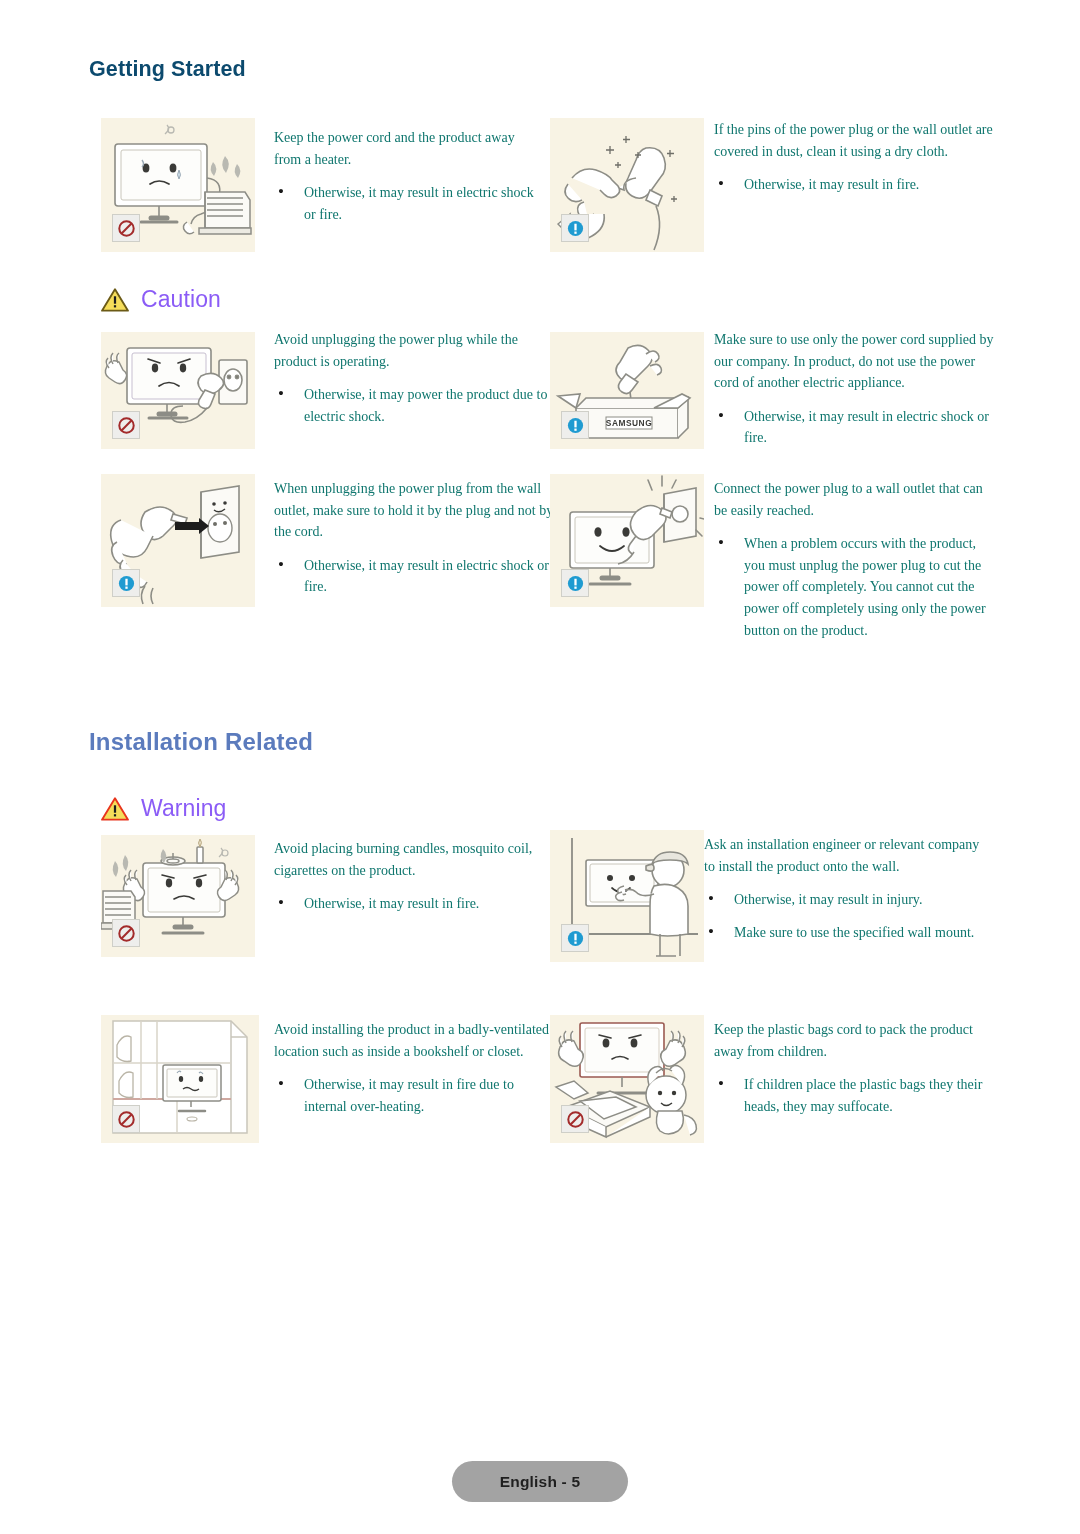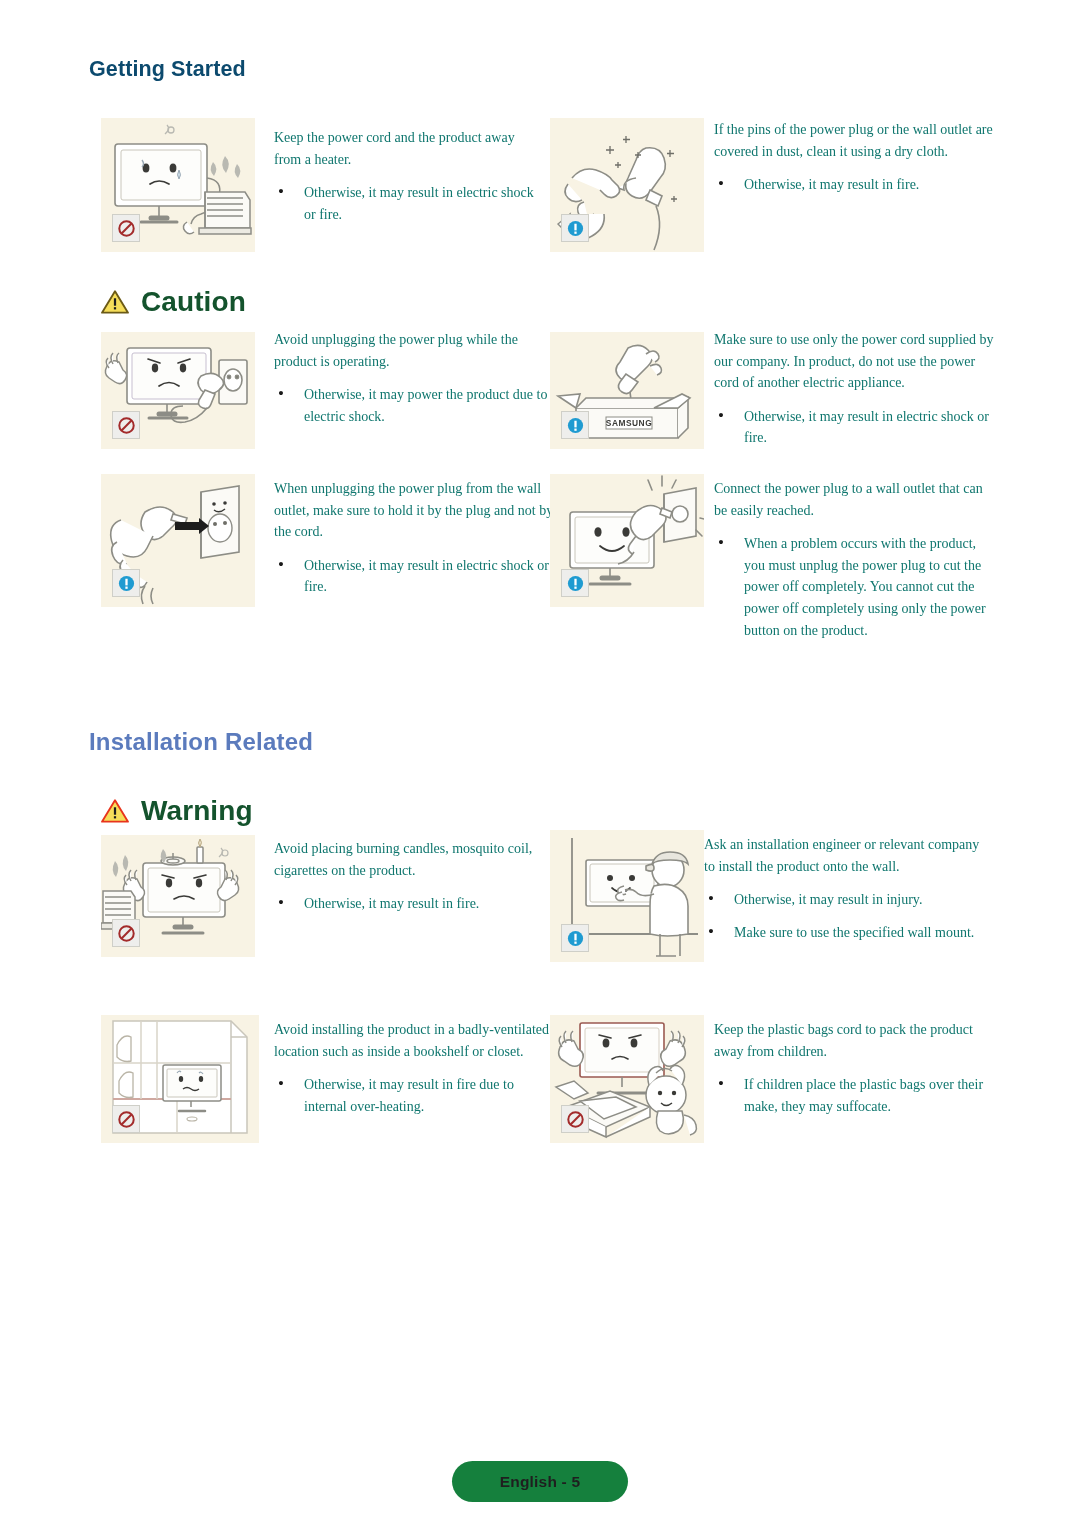--- a/index.html
+++ b/index.html
@@ -44,23 +44,23 @@
   }
 
   .alert-head {
     position: absolute;
     left: 100px;
     display: flex;
     align-items: center;
     gap: 11px;
   }
   .alert-head .label {
-    font-size: 28px;
-    font-weight: bold;
-    color: #14532d;
+    font-size: 23px;
+    font-weight: normal;
+    color: #8b5cf6;
     letter-spacing: .1px;
   }
 
   .tri {
     width: 30px;
     height: 26px;
     display: block;
   }
 
   
@@ -119,21 +119,21 @@
   }
 
   
   .footer-pill {
     position: absolute;
     left: 452px;
     top: 1461px;
     width: 176px;
     height: 41px;
     border-radius: 21px;
-    background: #15803d;
+    background: #a3a3a3;
     color: #1f1f1f;
     font-size: 15.5px;
     font-weight: 600;
     display: flex;
     align-items: center;
     justify-content: center;
     letter-spacing: .2px;
   }
 </style>
 </head>
@@ -642,20 +642,20 @@
       <div class="badge bl">
         <svg width="19" height="19" viewBox="0 0 20 20">
           <circle cx="10" cy="10" r="7.6" fill="none" stroke="#a32b2b" stroke-width="2.1"></circle>
           <line x1="4.8" y1="15.2" x2="15.2" y2="4.8" stroke="#a32b2b" stroke-width="2.1"></line>
         </svg>
       </div>
     </div>
     <div class="copy" style="left:176px; top:4px; width:290px;">
       <p class="lead">Keep the plastic bags cord to pack the product away from children.</p>
       <ul class="bullets">
-        <li>If children place the plastic bags over their make, they may suffocate.</li>
+        <li>If children place the plastic bags they their heads, they may suffocate.</li>
       </ul>
     </div>
   </div>
 
   <div class="footer-pill">English - 5</div>
 
 </div>
 
 </body></html>

